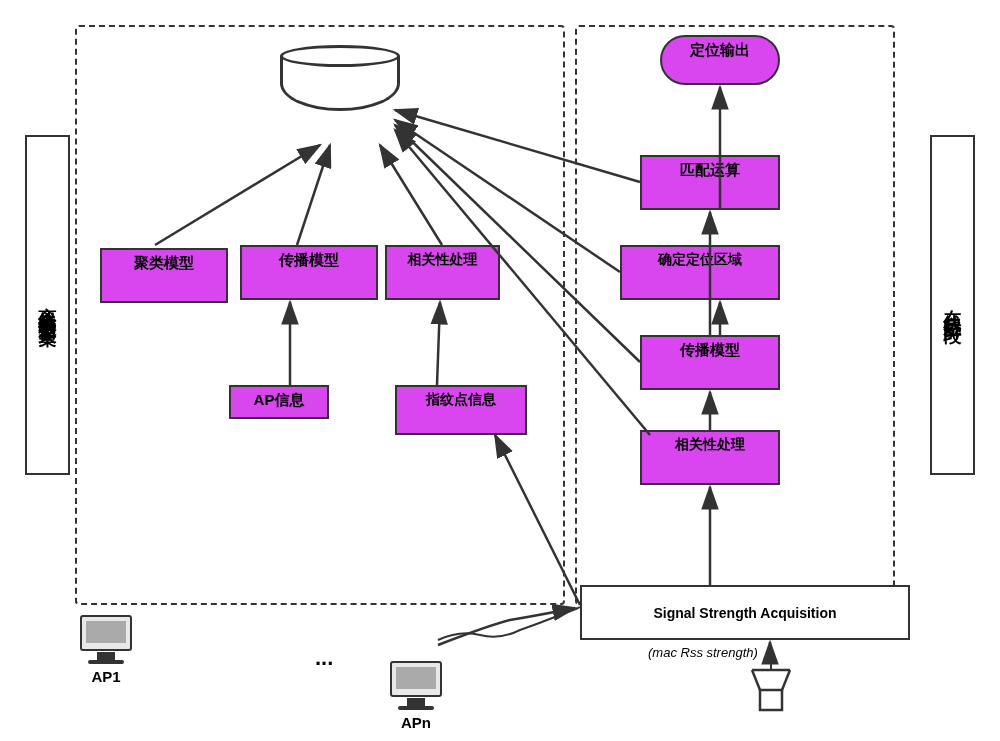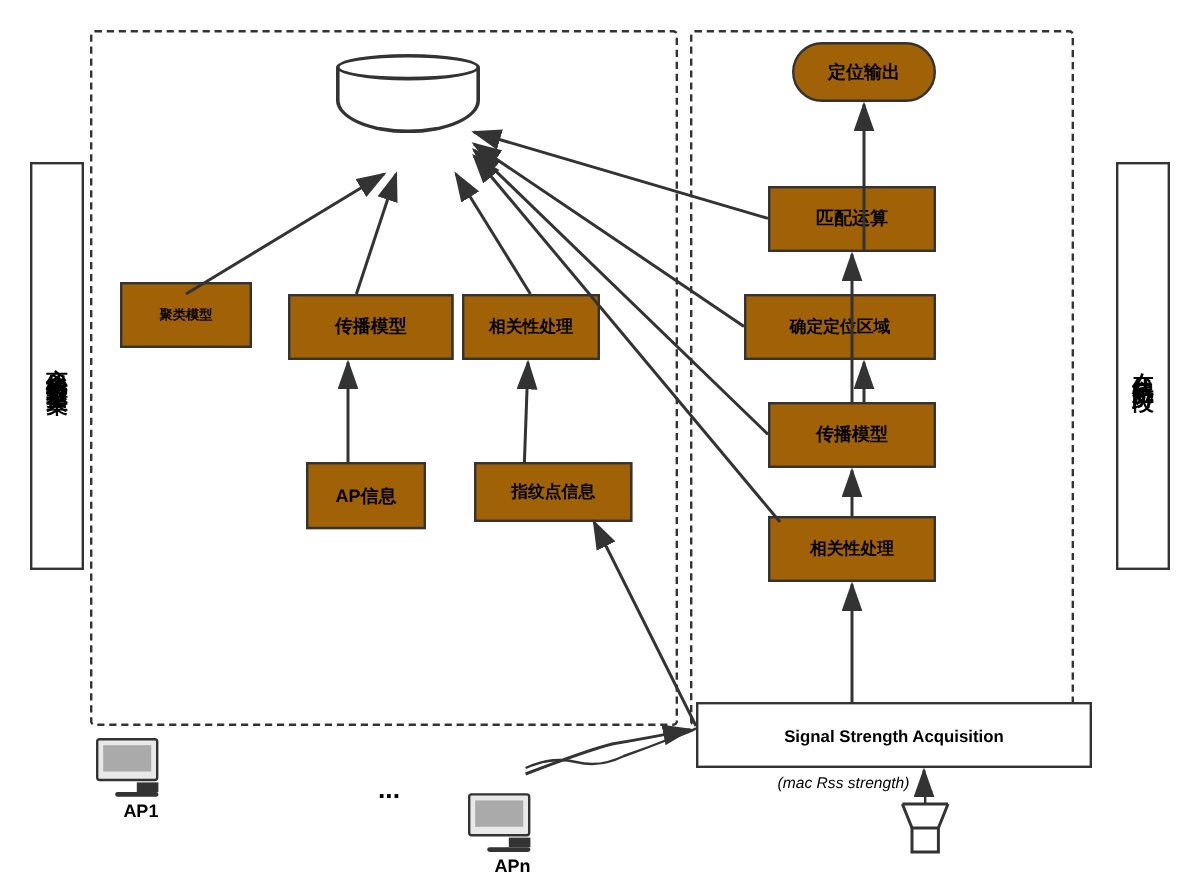--- a/index.html
+++ b/index.html
@@ -66,24 +66,24 @@
     .online-label {
       right: 5px;
       top: 120px;
       width: 45px;
       height: 340px;
     }
 
     
     .node {
       position: absolute;
-      background: #a16207;
+      background: #d946ef;
       border: 2px solid #333;
       display: flex;
-      align-items: center;
+      align-items: flex-start;
       justify-content: center;
       text-align: center;
       font-size: 16px;
       font-weight: bold;
       padding: 4px;
     }
 
     .node-rounded {
       border-radius: 50px;
     }
@@ -140,21 +140,21 @@
       width: 100%;
       height: 100%;
       pointer-events: none;
     }
 
     
     .computer {
       position: absolute;
       display: flex;
       flex-direction: column;
-      align-items: flex-end;
+      align-items: center;
     }
 
     .computer-monitor {
       width: 52px;
       height: 36px;
       border: 2.5px solid #333;
       background: #e8e8e8;
       border-radius: 3px;
       position: relative;
     }
@@ -214,33 +214,33 @@
   <div class="vertical-label online-label">
     <span>在线定位阶段</span>
   </div>
 
   <div class="radiomap-container">
     <div class="cylinder-top"></div>
     <div class="cylinder-body"></div>
     <span class="radiomap-label">RadioMap</span>
   </div>
 
-  <div class="node" style="left:80px; top:220px; width:110px; height:55px; font-size:11px;">
+  <div class="node" style="left:80px; top:233px; width:128px; height:55px; font-size:15px;">
     <span>聚类模型</span>
   </div>
 
   <div class="node" style="left:220px; top:230px; width:138px; height:55px; font-size:15px;">
     <span>传播模型</span>
   </div>
 
   <div class="node" style="left:365px; top:230px; width:115px; height:55px; font-size:14px;">
     <span>相关性处理</span>
   </div>
 
-  <div class="node" style="left:235px; top:370px; width:100px; height:56px; font-size:15px;">
+  <div class="node" style="left:209px; top:370px; width:100px; height:34px; font-size:15px;">
     <span>AP信息</span>
   </div>
 
   <div class="node" style="left:375px; top:370px; width:132px; height:50px; font-size:14px;">
     <span>指纹点信息</span>
   </div>
 
   <div class="node" style="left:620px; top:140px; width:140px; height:55px; font-size:15px;">
     <span>匹配运算</span>
   </div>

